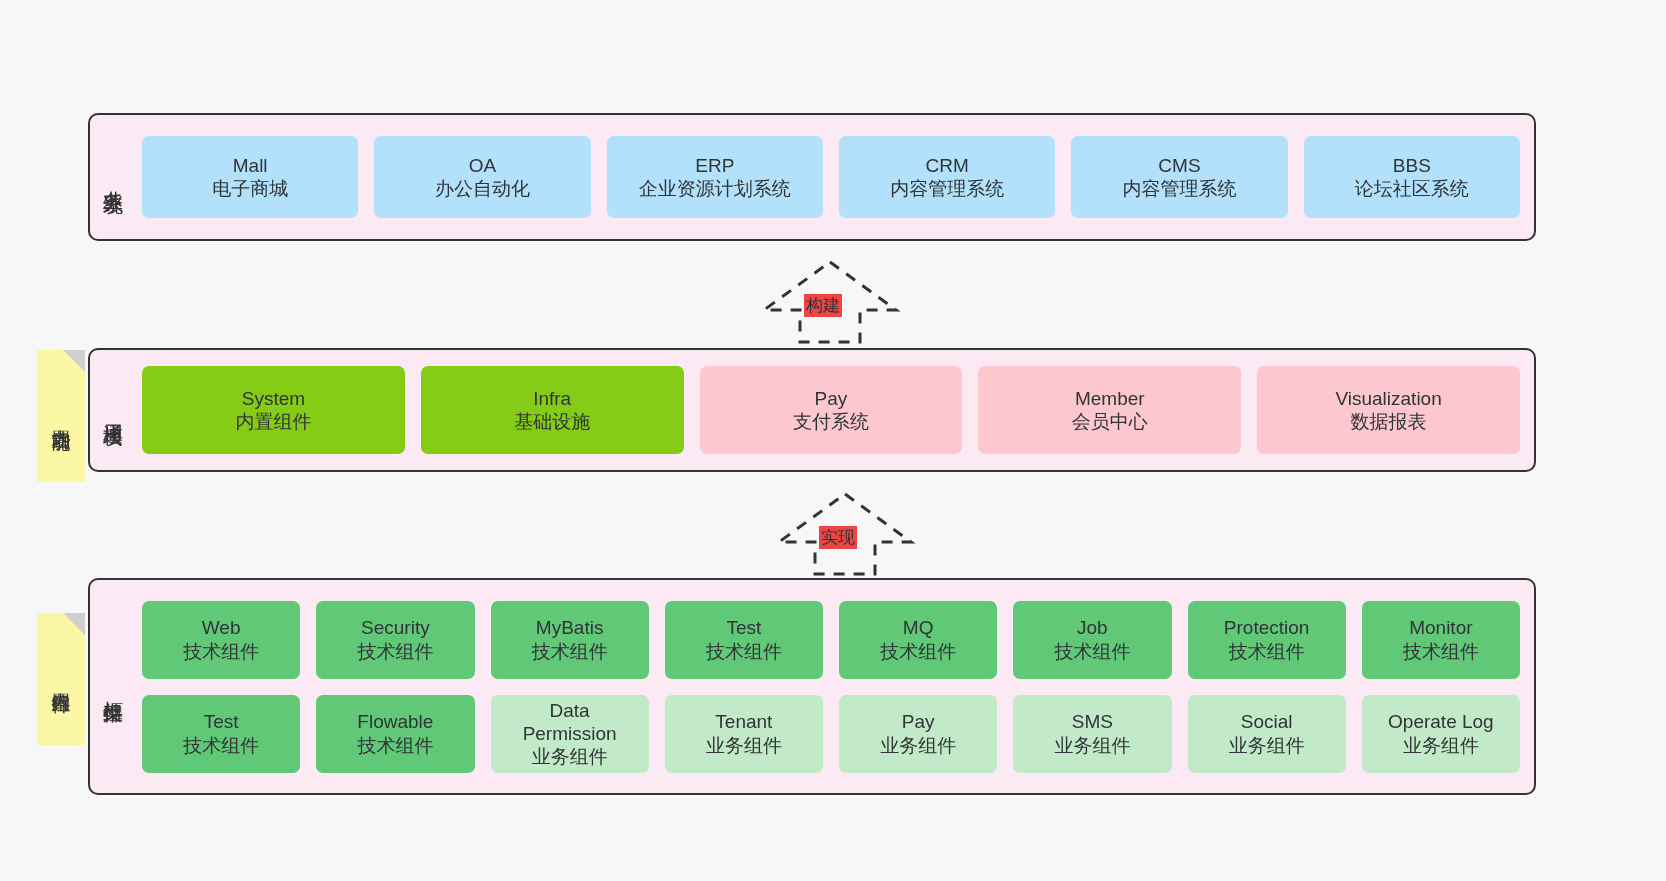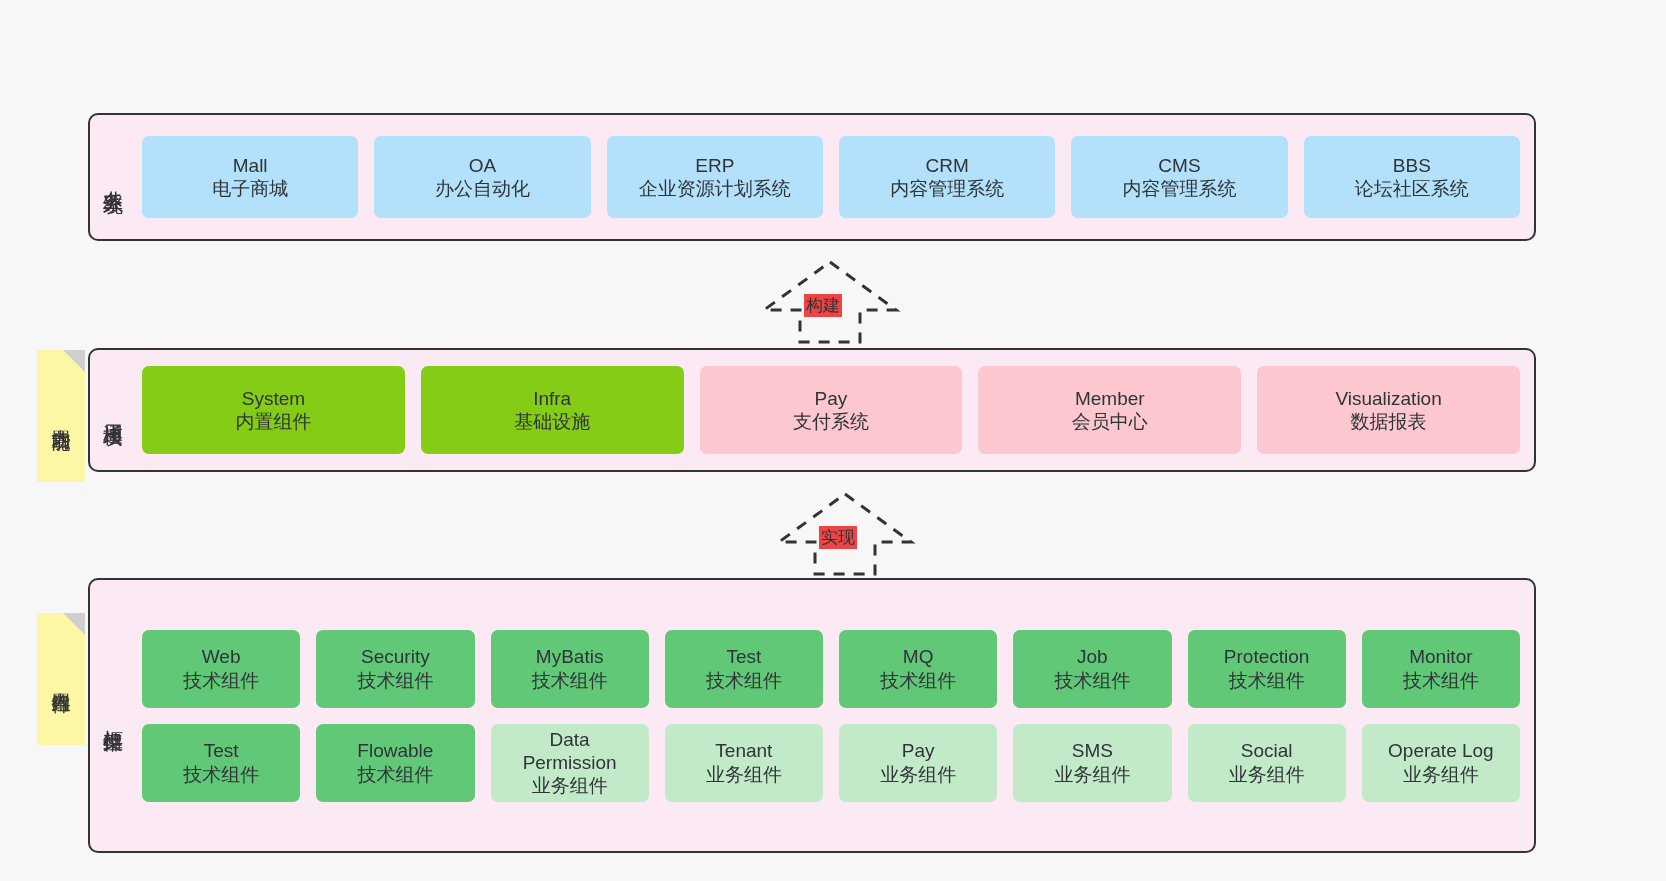--- a/index.html
+++ b/index.html
@@ -208,21 +208,21 @@
 
   <div class="arrow-wrap" style="left:775px; top:490px; width:140px; height:88px;">
     <svg width="140" height="88" viewBox="0 0 140 88" aria-hidden="true">
       <path d="M 70 4 L 136 52 L 100 52 L 100 84 L 40 84 L 40 52 L 4 52 Z" fill="none" stroke="#333333" stroke-width="3" stroke-dasharray="11 9" stroke-linejoin="miter"></path>
     </svg>
     <span class="arrow-label" style="left:44px; top:36px;">实现</span>
   </div>
 
   <div class="note" style="left:37px; top:613px; width:48px; height:132px;">内置组件</div>
 
-  <div class="layer" style="left:88px; top:578px; width:1448px; height:275px;">
+  <div class="layer" style="left:88px; top:578px; width:1448px; height:217px;">
     <div class="layer-title">框架组件</div>
     <div class="layer-body">
 
       <div class="row">
         <div class="card c-green h-comp">
           <span class="ttl">Web</span>
           <span class="sub">技术组件</span>
         </div>
         <div class="card c-green h-comp">
           <span class="ttl">Security</span>

